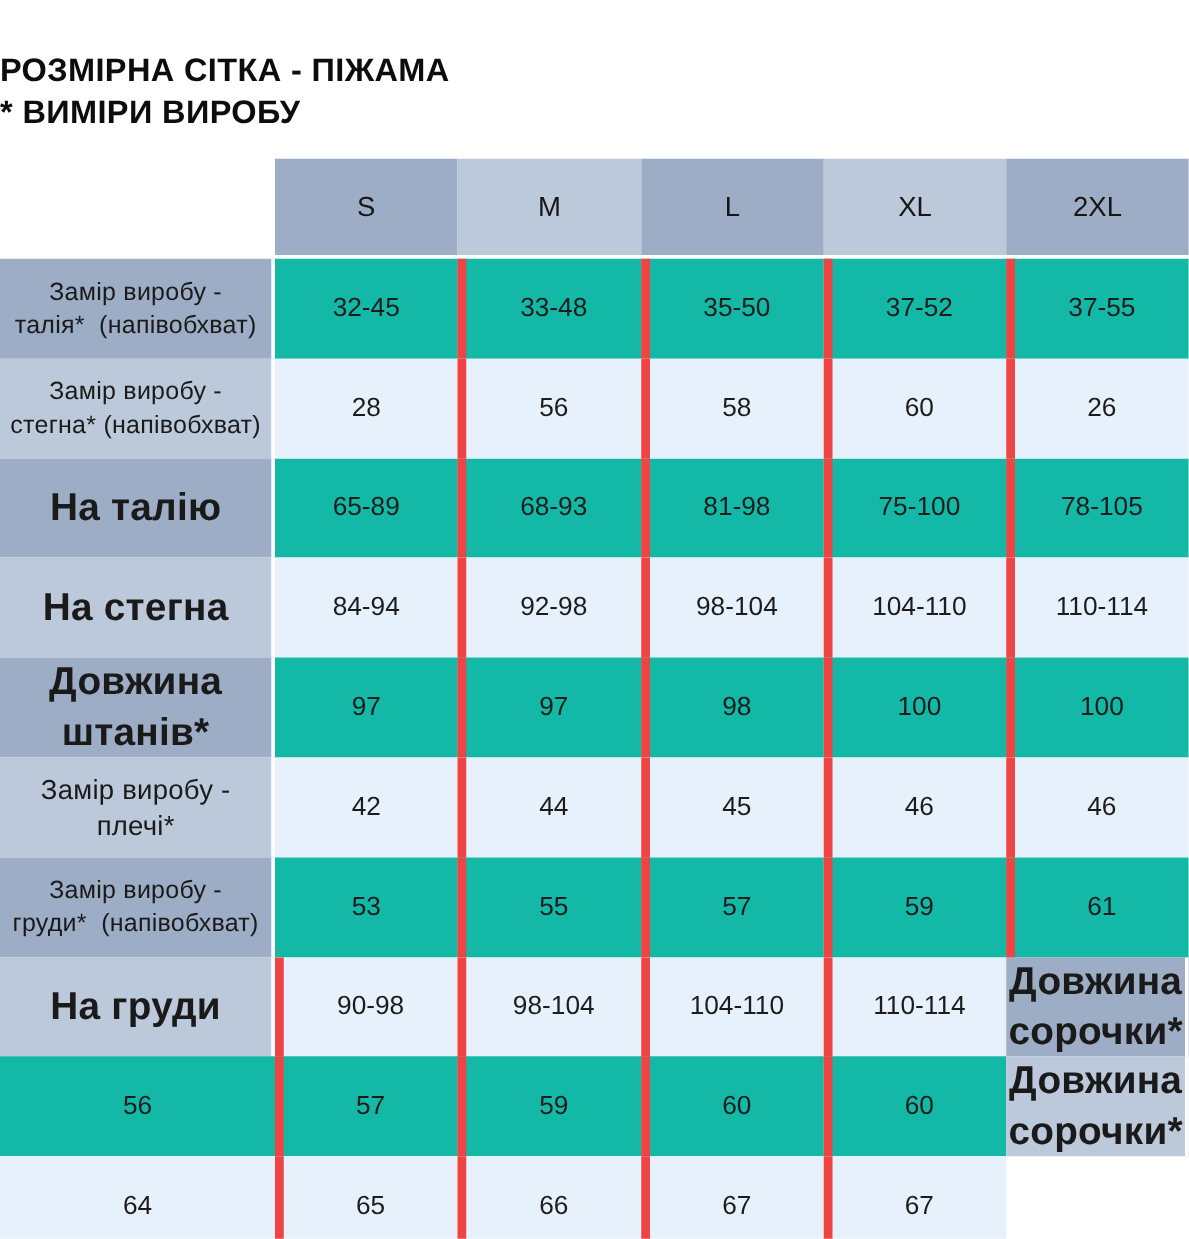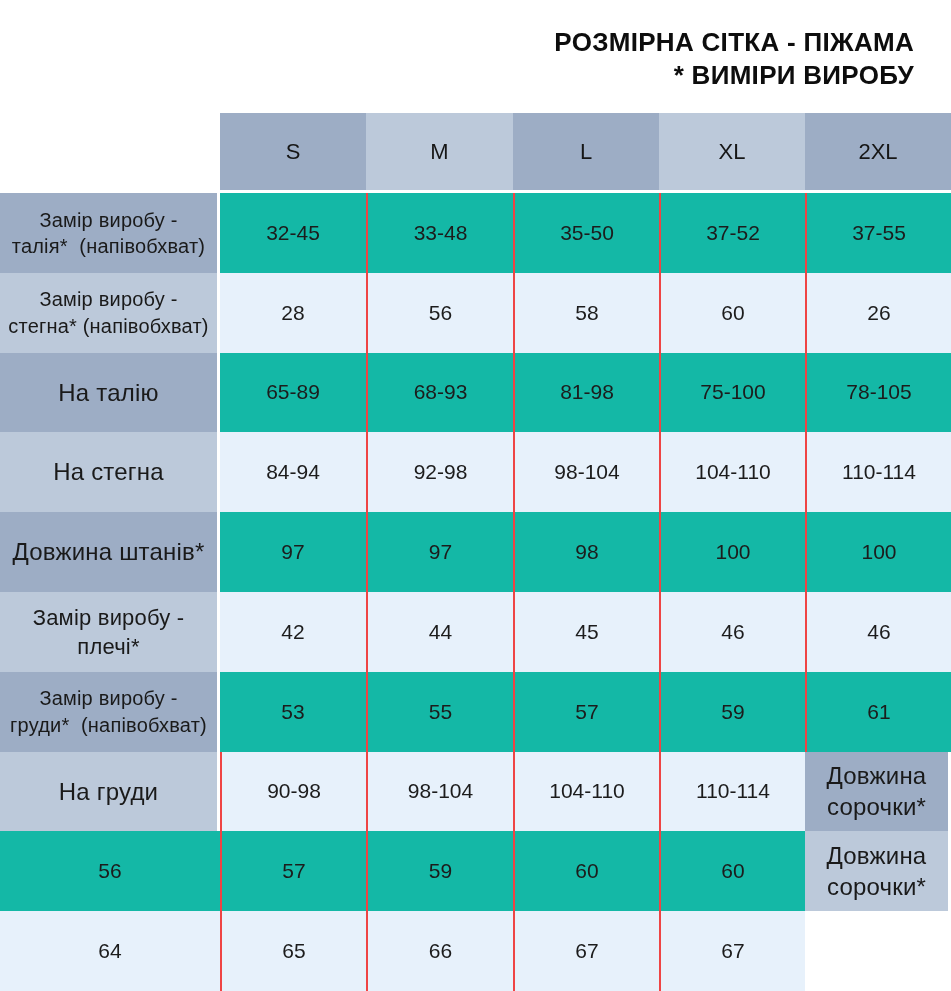--- a/index.html
+++ b/index.html
@@ -8,22 +8,22 @@
     width: 951px; height: 991px;
     overflow: hidden;
     font-family: "Liberation Sans", "DejaVu Sans", sans-serif;
     color: #1a1a1a;
   }
   .page { width: 951px; height: 991px; background: #ffffff; }
 
   
   .title-block {
     width: 914px;            
-    padding-top: 26px;
-    text-align: right;
+    padding-top: 40px;
+    text-align: left;
     color: #0d0d0d;
     font-weight: 600;
     font-size: 26px;
     line-height: 33px;
     letter-spacing: 0.3px;
   }
 
   
   .size-header {
     margin-left: 220px;
@@ -50,23 +50,23 @@
   }
   .label {
     border-right: 3px solid #ffffff;   
     white-space: pre-wrap;
     line-height: 1.32;
     letter-spacing: 0.2px;
     padding: 0 4px;
   }
   .label.sm { font-size: 20px; }
   .label.md { font-size: 22px; }
-  .label.lg { font-size: 24px; }
+  .label.lg { font-size: 31px; font-weight: bold; }
 
-  .val { font-size: 21px; color: #1c1c1c; border-left: 2px solid #ef4444; }
+  .val { font-size: 21px; color: #1c1c1c; border-left: 7px solid #ef4444; }
   .val.first { border-left: none; }
 
   
   .bg-dark  { background: #9dadc5; }
   .bg-light { background: #bcc9da; }
   .bg-white { background: #14b8a6; }
   .bg-blue  { background: #e7f1fb; }
 </style>
 </head>
 <body>

